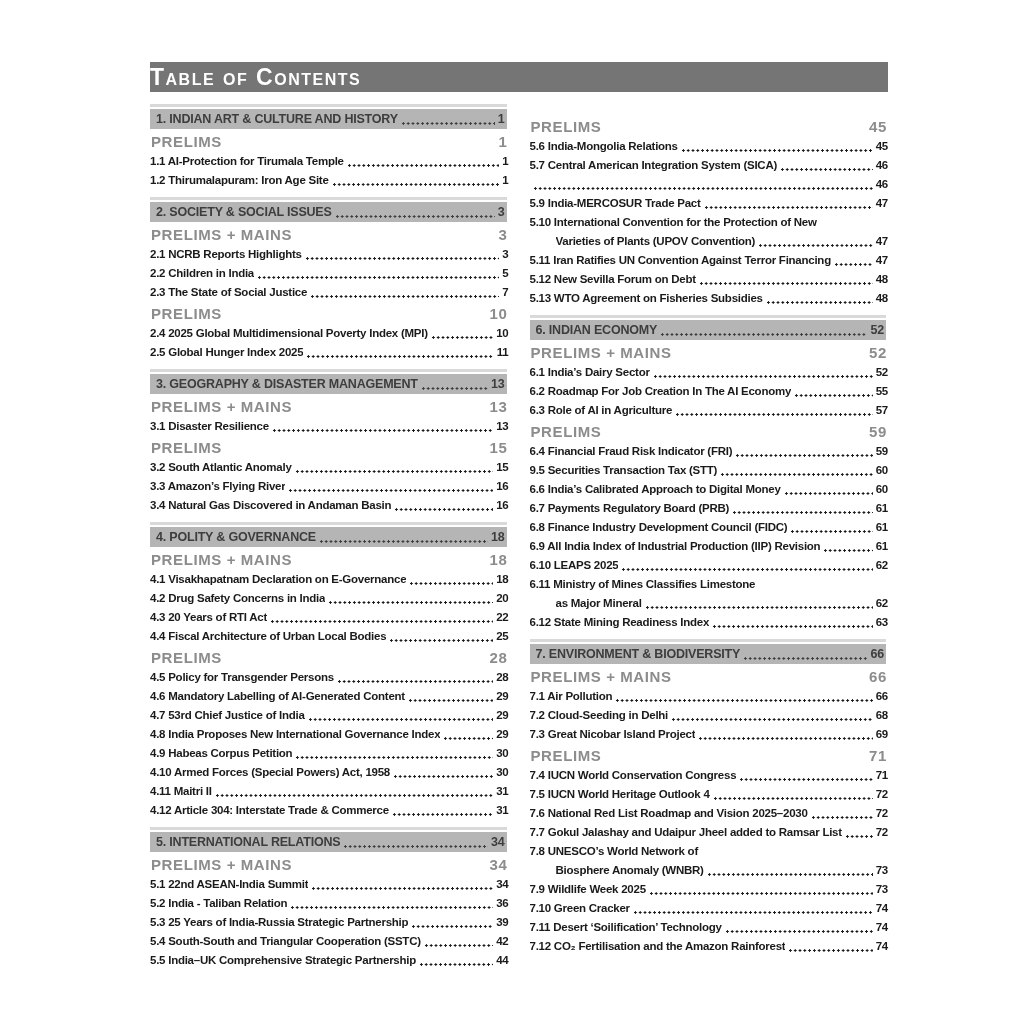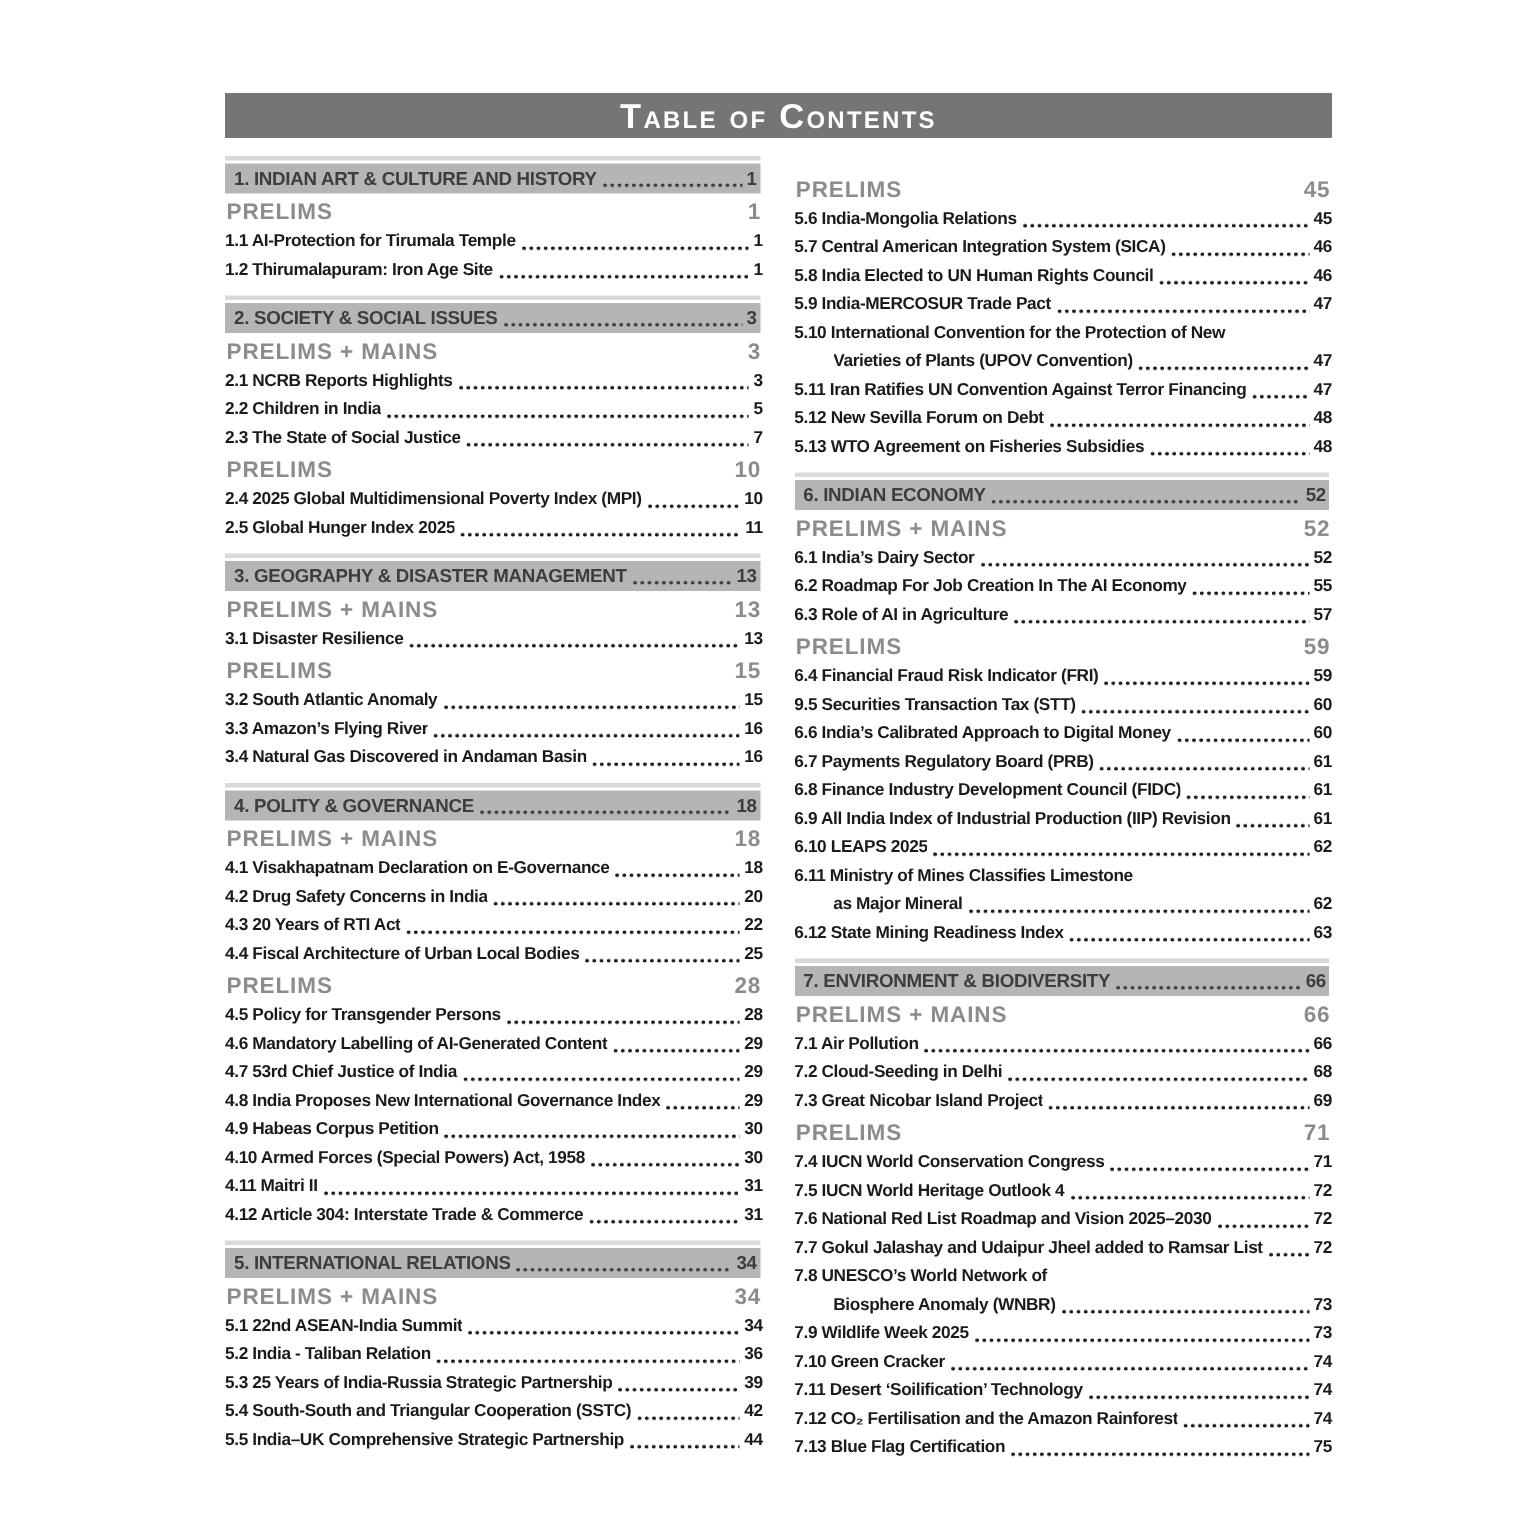--- a/index.html
+++ b/index.html
@@ -12,21 +12,21 @@
     position: relative;
     width: 1024px; height: 1024px;
     background: #ffffff;
   }
   .toc-header {
     position: absolute;
     left: 150px; top: 62px;
     width: 738px; height: 30px;
     background: var(--header-bar, #757575);
     color: #ffffff;
-    display: flex; align-items: center; justify-content: center;
+    display: flex; align-items: center; 
     font-weight: bold;
     font-variant: small-caps;
     font-size: 23px;
     letter-spacing: 1.5px;
   }
   .columns {
     position: absolute;
     left: 150px; top: 104px;
     width: 738px;
     display: flex;
@@ -335,21 +335,20 @@
           <span class="t">5.6 India-Mongolia Relations</span>
           <span class="dots"></span>
           <span class="page-num">45</span>
         </div>
         <div class="item">
           <span class="t">5.7 Central American Integration System (SICA)</span>
           <span class="dots"></span>
           <span class="page-num">46</span>
         </div>
         <div class="item">
-          <span class="t">5.8 India Elected to UN Human Rights Council</span>
           <span class="dots"></span>
           <span class="page-num">46</span>
         </div>
         <div class="item">
           <span class="t">5.9 India-MERCOSUR Trade Pact</span>
           <span class="dots"></span>
           <span class="page-num">47</span>
         </div>
         <div class="item2">
           <div class="l1">5.10 International Convention for the Protection of New</div>
@@ -524,21 +523,16 @@
         </div>
         <div class="item">
           <span class="t">7.11 Desert ‘Soilification’ Technology</span>
           <span class="dots"></span>
           <span class="page-num">74</span>
         </div>
         <div class="item">
           <span class="t">7.12 CO₂ Fertilisation and the Amazon Rainforest</span>
           <span class="dots"></span>
           <span class="page-num">74</span>
-        </div>
-        <div class="item">
-          <span class="t">7.13 Blue Flag Certification</span>
-          <span class="dots"></span>
-          <span class="page-num">75</span>
         </div>
       </div>
   </div>
 </div>
 
 </body></html>

